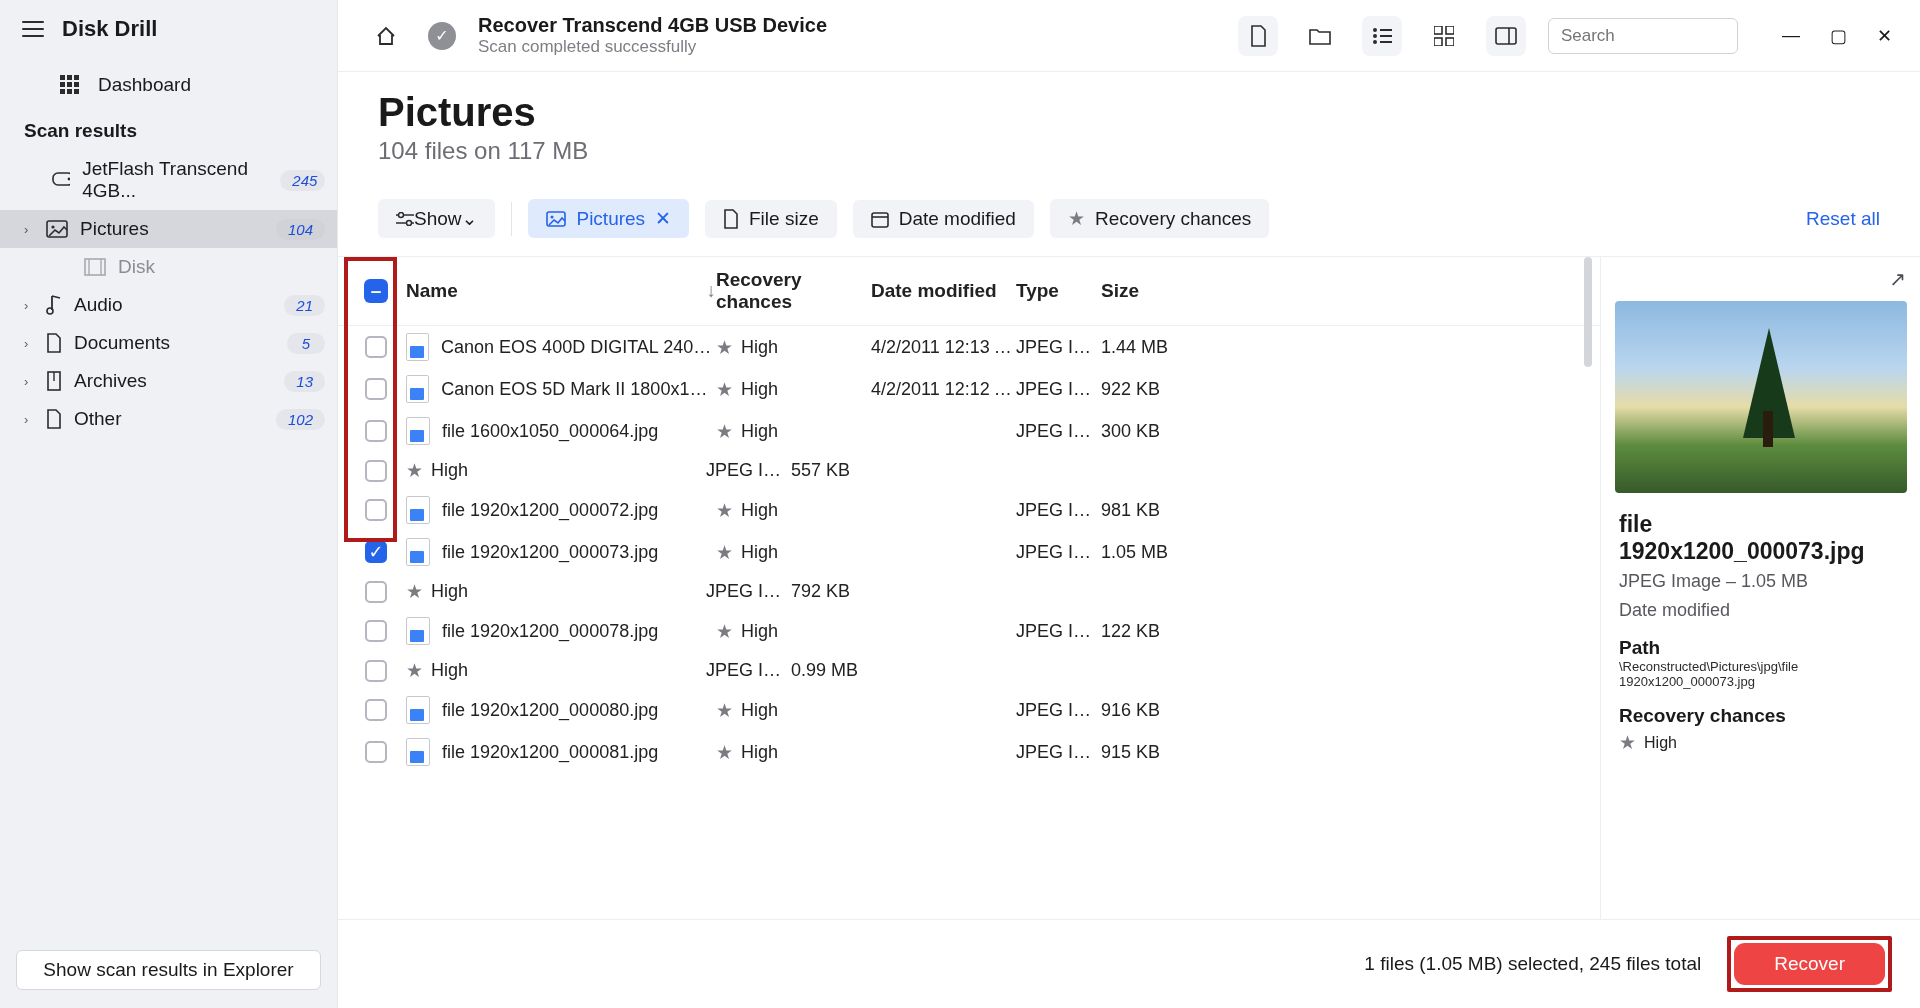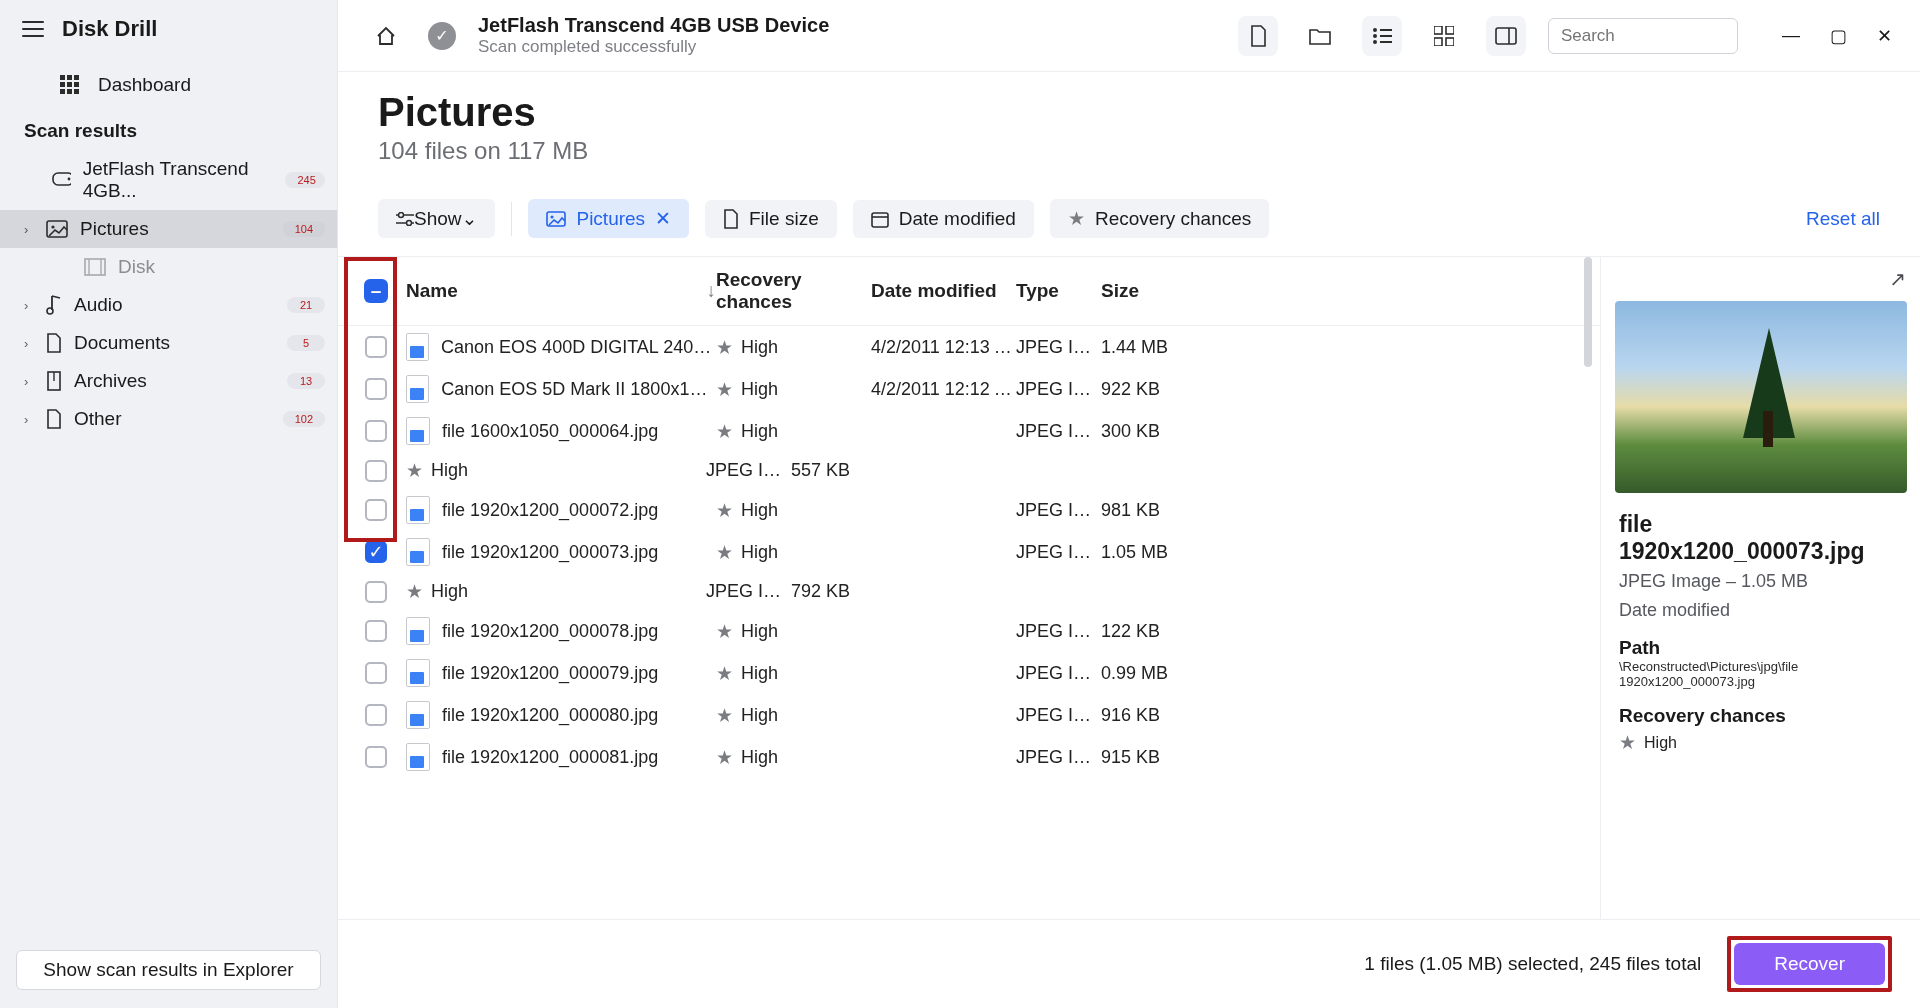--- a/index.html
+++ b/index.html
@@ -11,21 +11,21 @@
 .hamburger span { height: 2px; background: #2c2c2c; border-radius: 2px; }
 .brand { font-size: 22px; font-weight: 600; }
 .navline { display: flex; align-items: center; padding: 10px 24px; gap: 18px; font-size: 19px; cursor: pointer; border-radius: 6px; margin: 0 6px; }
 .navline.dashboard { padding-left: 54px; }
 .section-title { font-weight: 600; font-size: 19px; padding: 14px 24px 8px 24px; }
 .treeitem { display: flex; align-items: center; padding: 8px 12px 8px 20px; gap: 12px; font-size: 19px; cursor: pointer; }
 .treeitem.indent1 { padding-left: 52px; }
 .treeitem.indent2 { padding-left: 84px; }
 .treeitem.selected { background: #d6d7dd; }
 .treeitem.dim { color: #8b8d93; }
-.treecount { margin-left: auto; background: #e4e6ec; color: #b91c1c; font-size: 11px; padding: 2px 12px; border-radius: 14px; min-width: 38px; text-align: center; }
+.treecount { margin-left: auto; background: #e4e6ec; color: #1d4ed8; font-size: 15px; padding: 2px 12px; border-radius: 14px; min-width: 38px; text-align: center; font-style: italic; }
 .treeitem.selected .treecount { background: #d0d2d8; }
 .chev { width: 10px; opacity: .7; font-size: 13px; }
 .sidebar-spacer { flex: 1; }
 .explorer-btn { margin: 12px 16px 18px 16px; background: #fff; border: 1px solid #d6d8de; border-radius: 6px; padding: 8px; text-align: center; font-size: 19px; cursor: pointer; }
 .main { flex: 1; display: flex; flex-direction: column; height: 1008px; }
 .topbar { display: flex; align-items: center; padding: 14px 28px; gap: 22px; border-bottom: 1px solid #eceef2; }
 .circle-check { width: 28px; height: 28px; border-radius: 50%; background: #8e9095; display: flex; align-items: center; justify-content: center; color: #fff; font-size: 16px; }
 .titlecol { display: flex; flex-direction: column; }
 .title1 { font-weight: 700; font-size: 20px; }
 .title2 { color: #7d7f85; font-size: 17px; }
@@ -71,21 +71,21 @@
 .detailtop { display: flex; justify-content: flex-end; padding: 10px 14px; }
 .preview { width: 292px; height: 192px; margin: 0 14px; border-radius: 4px; background: linear-gradient(to bottom, #8db8e0 0%, #b9d6ef 35%, #e6dca8 55%, #5d8c3f 75%, #365a2a 100%); position: relative; overflow: hidden; }
 .tree { position: absolute; left: 44%; top: 14%; width: 0; height: 0; border-left: 26px solid transparent; border-right: 26px solid transparent; border-bottom: 110px solid #173a1a; }
 .trunk { position: absolute; left: calc(44% + 20px); top: 110px; width: 10px; height: 36px; background: #2b1d0e; }
 .detailinfo { padding: 18px 18px; overflow: hidden; }
 .d-name { font-size: 23px; font-weight: 700; margin-bottom: 6px; }
 .d-sub { color: #56585e; font-size: 18px; margin-bottom: 8px; }
 .d-label { font-weight: 700; font-size: 19px; margin-top: 16px; }
 .d-text { color: #2c2c2c; font-size: 13px; }
 .footer { border-top: 1px solid #eceef2; padding: 16px 28px; display: flex; align-items: center; justify-content: flex-end; gap: 26px; font-size: 19px; }
-.recover-btn { background: #8b5cf6; color: #fff; padding: 10px 40px; border-radius: 6px; cursor: pointer; font-size: 19px; }
+.recover-btn { background: #ef4444; color: #fff; padding: 10px 40px; border-radius: 11px; cursor: pointer; font-size: 19px; }
 .recover-wrap { border: 4px solid #b11a1a; padding: 3px; border-radius: 2px; }
 svg { display: block; }
 </style>
 </head>
 <body>
 
 <div class="top">
   <div class="sidebar">
     <div class="brandrow">
       <div class="hamburger">
@@ -191,21 +191,21 @@
 
   <div class="main">
     <div class="topbar">
       <div class="iconbtn">
           <svg width="22" height="22">
             <path d="M3 11 L11 3 L19 11 M5 10 V19 H17 V10" fill="none" stroke="#2c2c2c" stroke-width="1.8"></path>
           </svg>
         </div>
       <div class="circle-check">✓</div>
       <div class="titlecol">
-        <div class="title1">JetFlash Transcend 4GB USB Device</div>
+        <div class="title1">Recover Transcend 4GB USB Device</div>
         <div class="title2">Scan completed successfully</div>
       </div>
       <div class="topbar-spacer"></div>
       <div class="iconbtn light">
           <svg width="18" height="22">
             <path d="M3 1 H12 L16 5 V21 H3 Z" fill="none" stroke="#2c2c2c" stroke-width="1.6"></path>
           </svg>
         </div>
       <div class="iconbtn">
           <svg width="22" height="18">
@@ -429,24 +429,20 @@
                 <span class="star">★</span>
                 <span>High</span>
               </div>
               <div class="col-date datecell"></div>
               <div class="col-type typecell">JPEG Im...</div>
               <div class="col-size sizecell">122 KB</div>
             </div>
             <div class="trow">
               <div class="col-check">
                 <div class="checkbox"></div>
-              </div>
-              <div class="col-name filecell">
-                <span class="fileico"></span>
-                <span style="overflow:hidden;text-overflow:ellipsis">file 1920x1200_000079.jpg</span>
               </div>
               <div class="col-rec starrec">
                 <span class="star">★</span>
                 <span>High</span>
               </div>
               <div class="col-date datecell"></div>
               <div class="col-type typecell">JPEG Im...</div>
               <div class="col-size sizecell">0.99 MB</div>
             </div>
             <div class="trow">

